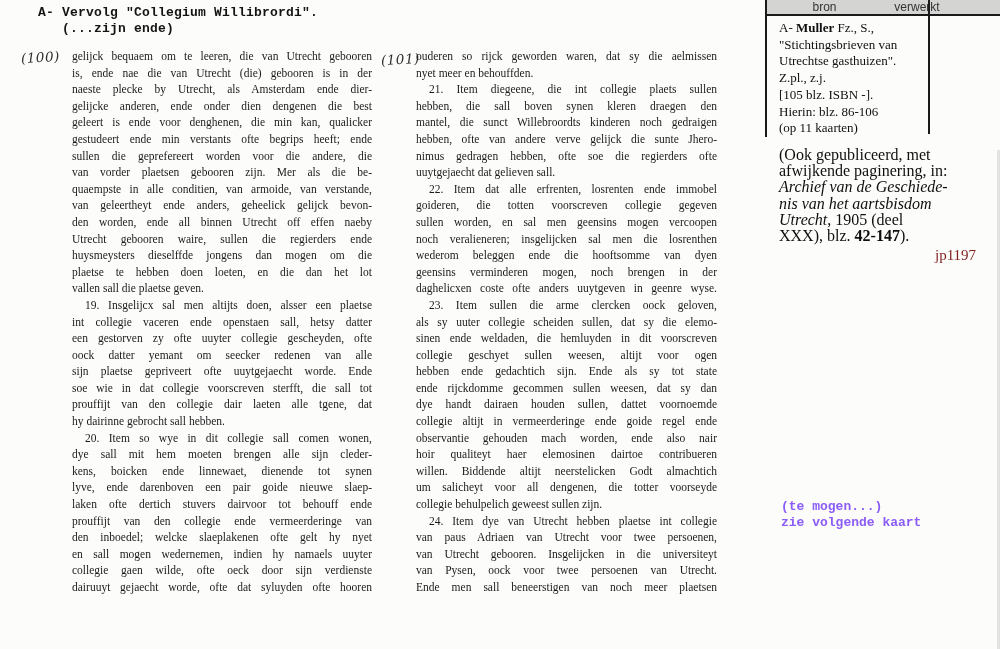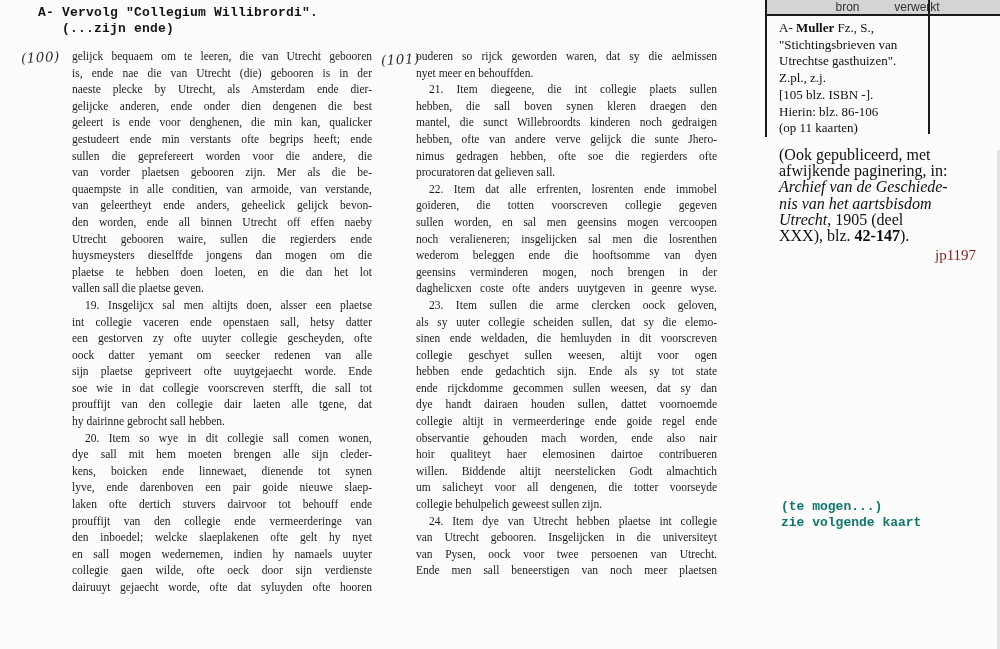--- a/index.html
+++ b/index.html
@@ -35,41 +35,41 @@
   .tline.end{text-align-last:left}
   .tline.ind{text-indent:13px}
 
   
   .strip{position:absolute;left:766px;top:0;width:234px;height:14px;background:#d4d4d3}
   .cell-h{
     position:absolute;top:0;height:14px;
     font-family:"Liberation Sans",sans-serif;font-size:12px;line-height:14px;
     color:#333;text-align:center;
   }
-  .bronh{left:767px;width:161px}
+  .bronh{left:744px;width:161px}
   .verwh{left:878px;width:78px}
   .hline{position:absolute;left:765px;top:14px;width:235px;height:2px;background:#1a1a1a}
   .vl{position:absolute;top:0;width:2px;background:#1a1a1a}
   .v1{left:765px;height:137px}
   .v2{left:928px;height:134px}
 
   .bib{position:absolute;left:779px;top:20px;width:150px;
     font-size:13px;line-height:16.7px;color:#0f0f0f;white-space:nowrap}
   .pubnote{position:absolute;left:779px;top:147px;width:160px;
     font-size:16px;line-height:16.2px;color:#0f0f0f;white-space:nowrap}
   .cline{white-space:nowrap}
   .b{font-weight:bold}
   .it{font-style:italic}
 
   .code{position:absolute;left:935px;top:247px;font-size:15px;color:#7f1d1d}
 
   .typed{
     position:absolute;left:781px;top:499px;
     font-family:"Liberation Mono","DejaVu Sans Mono",monospace;
-    font-size:13px;line-height:15.5px;color:#0f766e;font-weight:bold;white-space:nowrap;
+    font-size:13px;line-height:15.5px;color:#8b5cf6;font-weight:bold;white-space:nowrap;
   }
 
   .edge{position:absolute;right:0;top:150px;width:3px;height:499px;background:#e3e3e1}
 </style>
 </head>
 <body>
 
 <div>
   <div class="pheader">
     <div class="ph1">
@@ -117,21 +117,21 @@
       <div class="tline">dairuuyt gejaecht worde, ofte dat syluyden ofte hooren</div>
     </div>
   <div class="col colM">
       <div class="tline">ouderen so rijck geworden waren, dat sy die aelmissen</div>
       <div class="tline end">nyet meer en behouffden.</div>
       <div class="tline ind">21. Item diegeene, die int collegie plaets sullen</div>
       <div class="tline">hebben, die sall boven synen kleren draegen den</div>
       <div class="tline">mantel, die sunct Willebroordts kinderen noch gedraigen</div>
       <div class="tline">hebben, ofte van andere verve gelijck die sunte Jhero-</div>
       <div class="tline">nimus gedragen hebben, ofte soe die regierders ofte</div>
-      <div class="tline end">procuratoren dat gelieven sall.</div>
+      <div class="tline end">uuytgejaecht dat gelieven sall.</div>
       <div class="tline ind">22. Item dat alle erfrenten, losrenten ende immobel</div>
       <div class="tline">goideren, die totten voorscreven collegie gegeven</div>
       <div class="tline">sullen worden, en sal men geensins mogen vercoopen</div>
       <div class="tline">noch veralieneren; insgelijcken sal men die losrenthen</div>
       <div class="tline">wederom beleggen ende die hooftsomme van dyen</div>
       <div class="tline">geensins verminderen mogen, noch brengen in der</div>
       <div class="tline">daghelicxen coste ofte anders uuytgeven in geenre wyse.</div>
       <div class="tline ind">23. Item sullen die arme clercken oock geloven,</div>
       <div class="tline">als sy uuter collegie scheiden sullen, dat sy die elemo-</div>
       <div class="tline">sinen ende weldaden, die hemluyden in dit voorscreven</div>
@@ -139,20 +139,21 @@
       <div class="tline">hebben ende gedachtich sijn. Ende als sy tot state</div>
       <div class="tline">ende rijckdomme gecommen sullen weesen, dat sy dan</div>
       <div class="tline">dye handt dairaen houden sullen, dattet voornoemde</div>
       <div class="tline">collegie altijt in vermeerderinge ende goide regel ende</div>
       <div class="tline">observantie gehouden mach worden, ende also nair</div>
       <div class="tline">hoir qualiteyt haer elemosinen dairtoe contribueren</div>
       <div class="tline">willen. Biddende altijt neerstelicken Godt almachtich</div>
       <div class="tline">um salicheyt voor all dengenen, die totter voorseyde</div>
       <div class="tline end">collegie behulpelich geweest sullen zijn.</div>
       <div class="tline ind">24. Item dye van Utrecht hebben plaetse int collegie</div>
+      <div class="tline">van paus Adriaen van Utrecht voor twee persoenen,</div>
       <div class="tline">van Utrecht gebooren. Insgelijcken in die universiteyt</div>
       <div class="tline">van Pysen, oock voor twee persoenen van Utrecht.</div>
       <div class="tline">Ende men sall beneerstigen van noch meer plaetsen</div>
     </div>
 </div>
 
 <div>
   <div class="strip"></div>
   <div class="cell-h bronh">bron</div>
   <div class="cell-h verwh">verwerkt</div>

